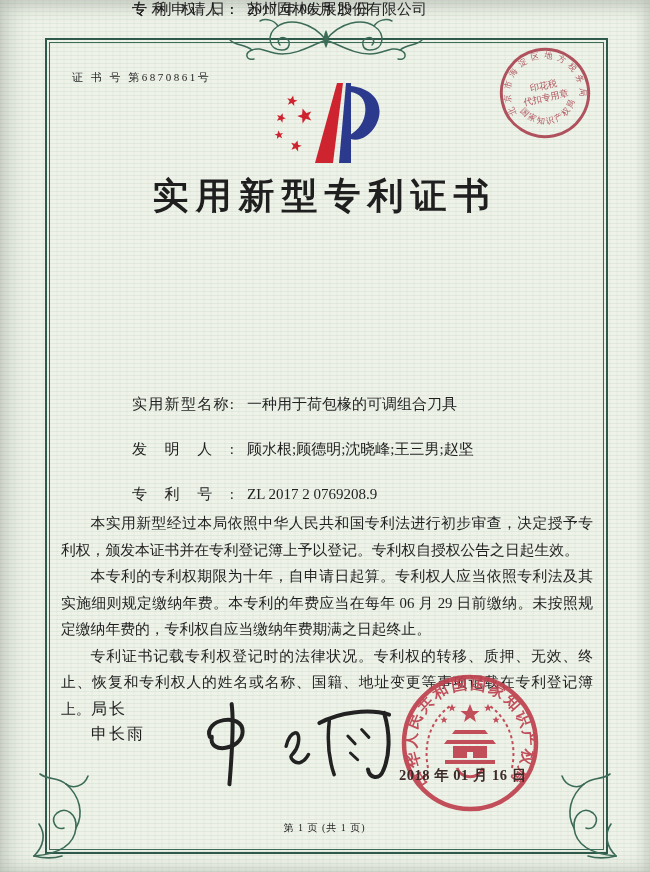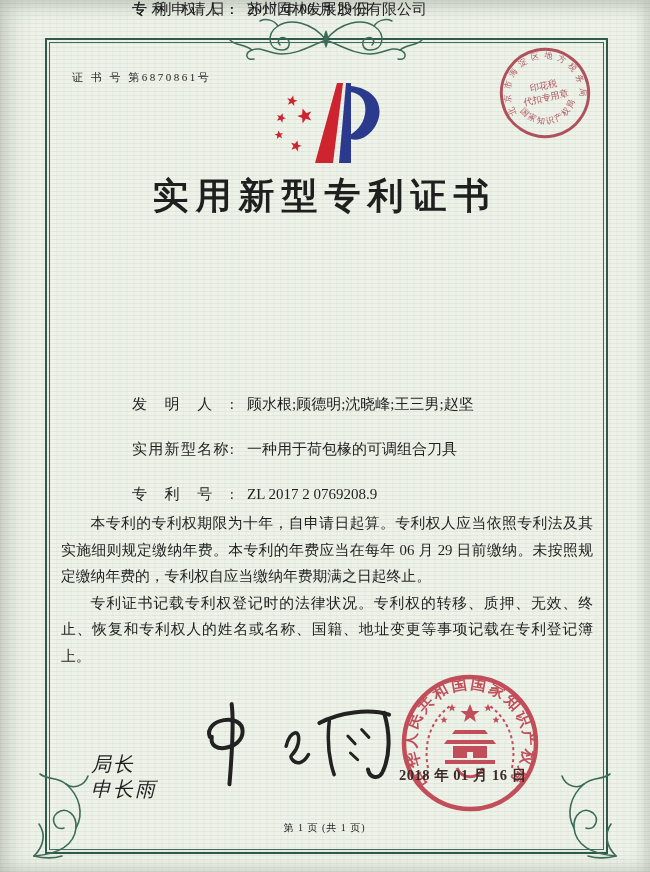--- a/index.html
+++ b/index.html
@@ -33,21 +33,21 @@
   .row .lab{display:inline-block; width:102px; text-align:justify; text-align-last:justify;}
   .row .val{margin-left:13px;}
   .row:nth-of-type(1){top:251px;}
   .row:nth-of-type(2){top:305px;}
   .row:nth-of-type(3){top:350px;}
   .row:nth-of-type(4){top:395px;}
   .row:nth-of-type(5){top:440px;}
   .row:nth-of-type(6){top:485px;}
   #paras{position:absolute; left:61px; top:510px; width:532px;}
   #paras p{margin:0; font-size:14.8px; line-height:26.5px; text-indent:2em; text-align:justify;}
-  #officer{position:absolute; left:91px; top:752px; font-size:20px; line-height:25px; letter-spacing:2px;font-style:italic;}
+  #officer{position:absolute; left:91px; top:696px; font-size:16px; line-height:25px; letter-spacing:2px;}
   #sig{position:absolute; left:188px; top:694px; transform:rotate(-2deg);}
   #seal-tax{position:absolute; left:497px; top:45px; width:96px; height:96px; transform:rotate(-12deg); opacity:.88;}
   #seal-cnipa{position:absolute; left:395px; top:668px; width:150px; height:150px; opacity:.93;}
   #issue-date{
     position:absolute; left:399px; top:766px; width:150px; z-index:3;
     font-size:14.5px; font-weight:700; letter-spacing:.5px; color:#3c2a28;
   }
   #footer{position:absolute; left:45px; top:821px; width:559px; text-align:center; font-size:10px; letter-spacing:1px;}
   svg text{font-family:"Liberation Serif", serif;}
 </style>
@@ -108,36 +108,37 @@
     </g>
     <g fill="#2b3a8c">
       <polygon points="83,3 88,3 88,83 76,83"></polygon>
       <path d="M88 6 C 114 9, 122 28, 113 45 C 105 59, 92 63, 84 57 C 92 52, 100 46, 102 34 C 104 21, 98 13, 87 12 Z"></path>
     </g>
   </svg>
 
   <div id="title">实用新型专利证书</div>
 
   <div class="row">
+    <span class="lab">实用新型名称:</span><span class="val">一种用于荷包椽的可调组合刀具</span>
+  </div>
+  <div class="row">
     <span class="lab">发明人:</span><span class="val">顾水根;顾德明;沈晓峰;王三男;赵坚</span>
   </div>
   <div class="row">
-    <span class="lab">实用新型名称:</span><span class="val">一种用于荷包椽的可调组合刀具</span>
-  </div>
-  <div class="row">
     <span class="lab">专利号:</span><span class="val">ZL 2017 2 0769208.9</span>
   </div>
   <div class="row">
     <span class="lab">专利申请日:</span><span class="val">2017 年 06 月 29 日</span>
   </div>
   <div class="row">
     <span class="lab">专利权人:</span><span class="val">苏州园林发展股份有限公司</span>
   </div>
 
   <div id="paras">
+    <p>本实用新型经过本局依照中华人民共和国专利法进行初步审查，决定授予专利权，颁发本证书并在专利登记簿上予以登记。专利权自授权公告之日起生效。</p>
     <p>本专利的专利权期限为十年，自申请日起算。专利权人应当依照专利法及其实施细则规定缴纳年费。本专利的年费应当在每年 06 月 29 日前缴纳。未按照规定缴纳年费的，专利权自应当缴纳年费期满之日起终止。</p>
     <p>专利证书记载专利权登记时的法律状况。专利权的转移、质押、无效、终止、恢复和专利权人的姓名或名称、国籍、地址变更等事项记载在专利登记簿上。</p>
   </div>
 
   <div id="officer">
     <div>局长</div>
     <div>申长雨</div>
   </div>
 
   <svg id="sig" width="210" height="95" viewBox="0 0 210 95">

